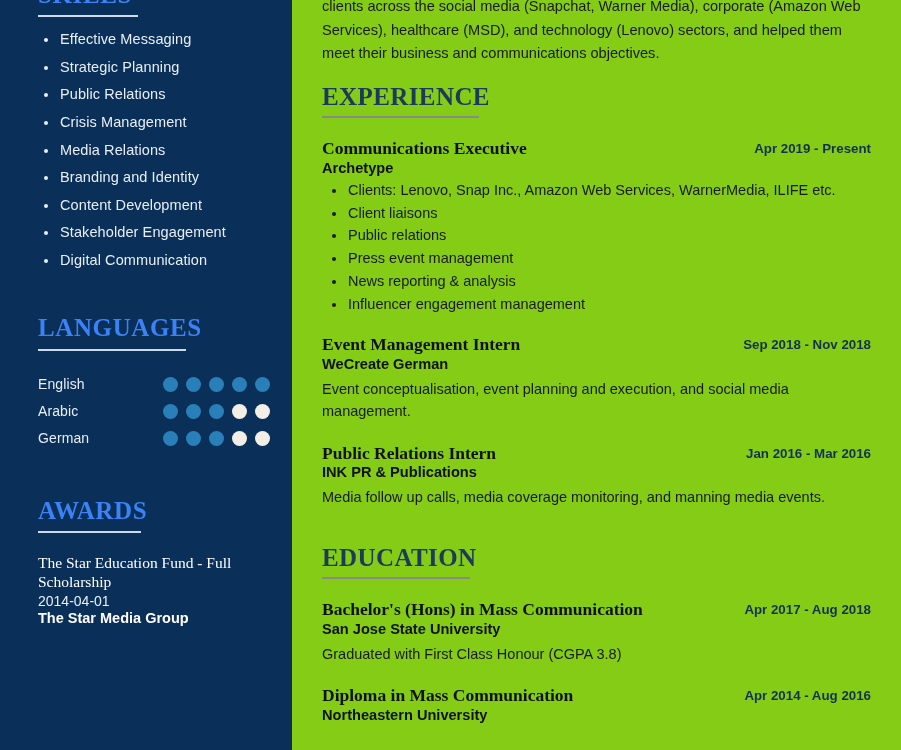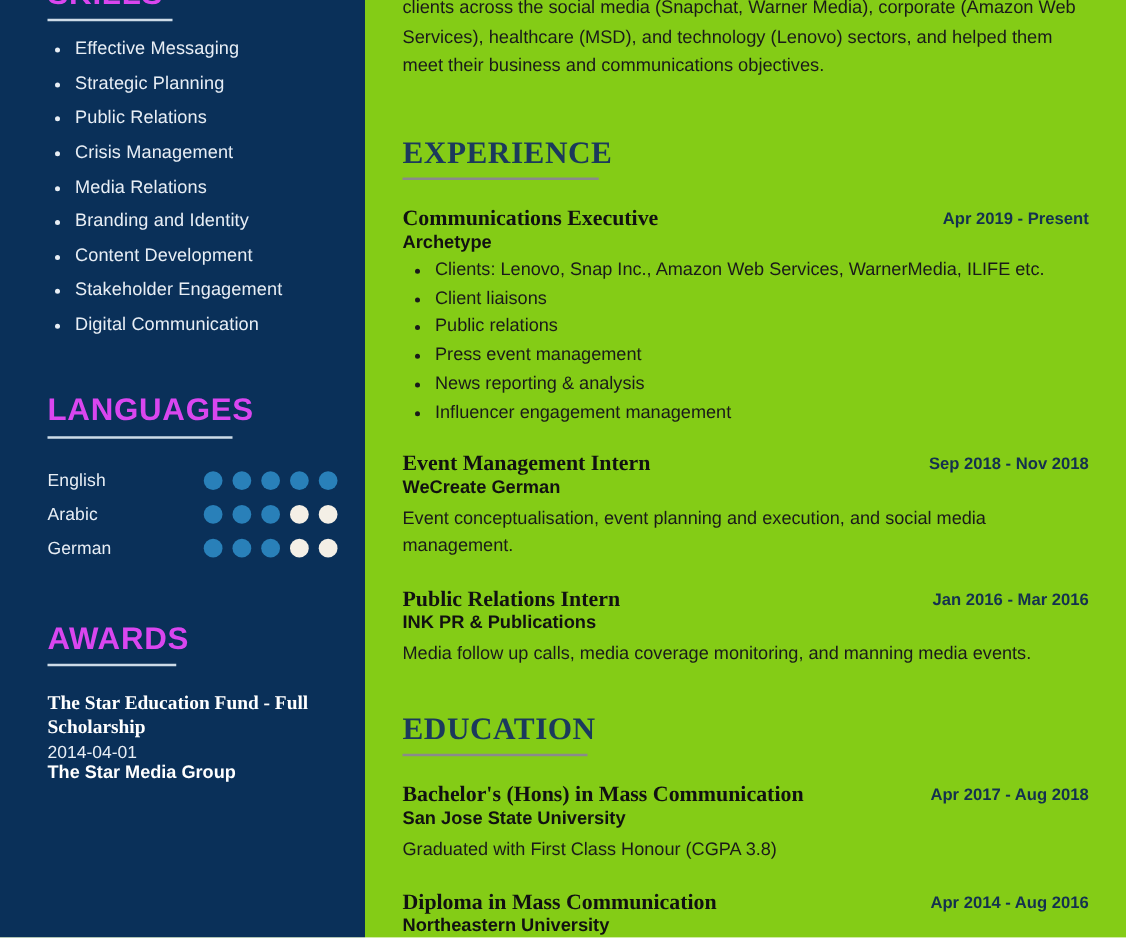--- a/index.html
+++ b/index.html
@@ -30,25 +30,25 @@
     position: relative;
   }
   .sidebar-edge {
     position: absolute;
     top: 0; left: 292px;
     width: 6px; height: 750px;
     background: #eef3f7;
   }
 
   .side-title {
-    font-family: Liberation Sans, sans-serif;
+    font-family: Liberation Serif, serif;
     font-weight: bold;
     font-size: 25px;
     letter-spacing: 0.6px;
-    color: #d946ef;
+    color: #3b82f6;
     line-height: 1.05;
   }
   .side-rule {
     height: 2px;
     background: #cddbe8;
     width: 100px;
     margin-top: 7px;
   }
   .side-rule.lang { width: 148px; }
   .side-rule.awards { width: 103px; }
@@ -94,21 +94,21 @@
     border-radius: 50%;
     background: #2980b9;
   }
   .dot.off { background: #f4efe6; }
 
   
   .awards-block { margin-top: 46px; }
   .award { margin-top: 20px; }
   .award-title {
     font-family: "Liberation Serif", serif;
-    font-weight: bold;
+    font-weight: normal;
     font-size: 15.5px;
     color: #ffffff;
     line-height: 1.25;
     max-width: 228px;
   }
   .award-date {
     font-size: 14px;
     color: #e8eef5;
     margin-top: 1px;
   }
@@ -144,21 +144,21 @@
     line-height: 1.05;
   }
   .sec-rule {
     height: 2px;
     background: #8a8a8a;
     width: 157px;
     margin-top: 6px;
   }
   .sec-rule.edu { width: 148px; }
 
-  .experience-block { margin-top: 44px; }
+  .experience-block { margin-top: 18px; }
   .education-block { margin-top: 36px; }
 
   .entry { margin-top: 20px; }
   .entry-head {
     display: flex;
     align-items: flex-start;
     justify-content: space-between;
     gap: 16px;
   }
   .entry-role {

